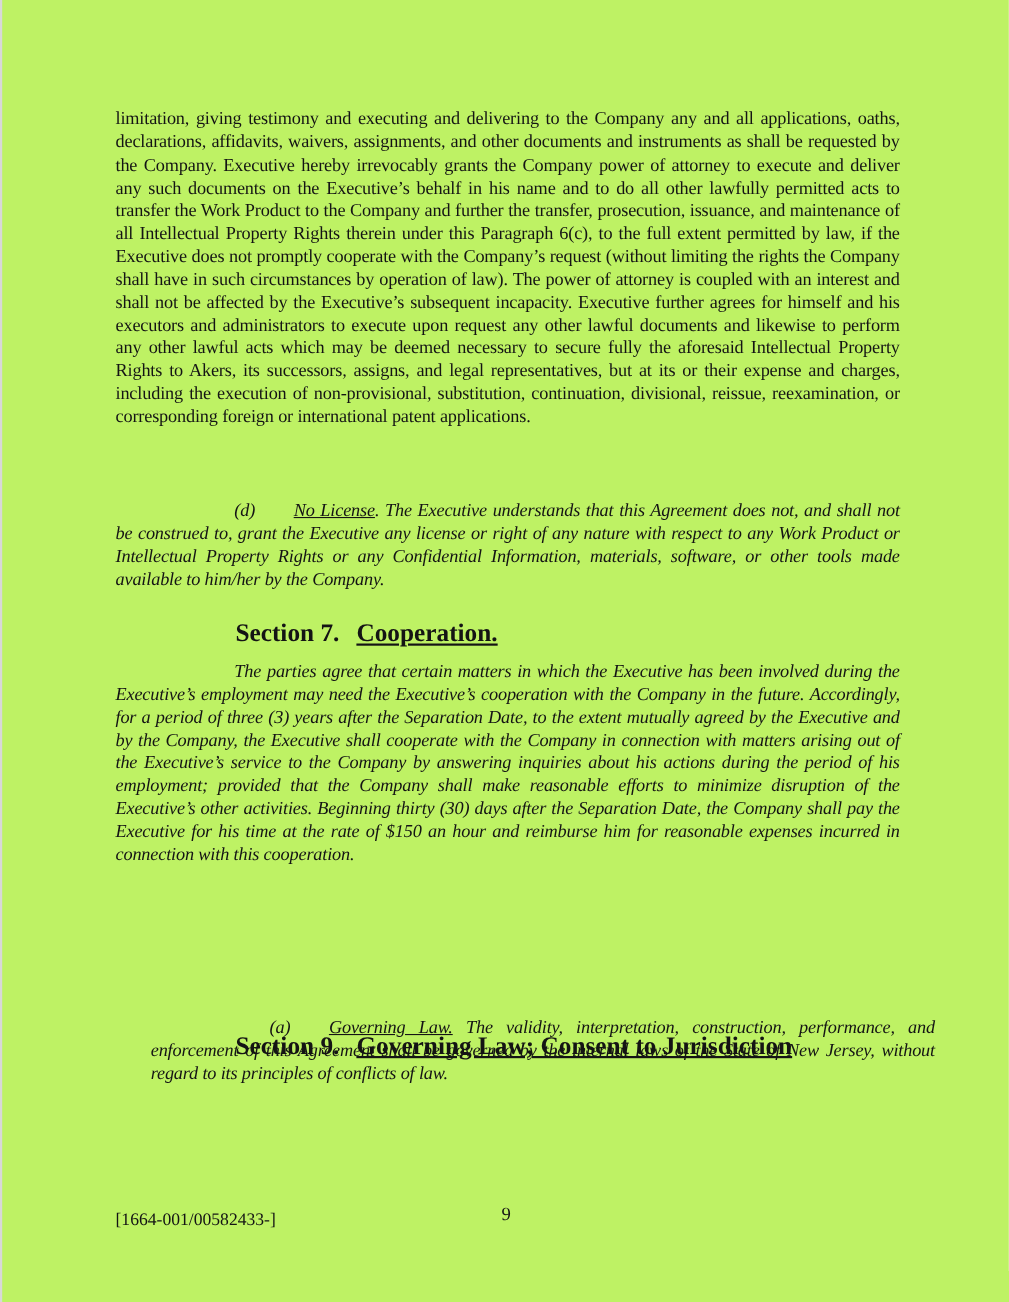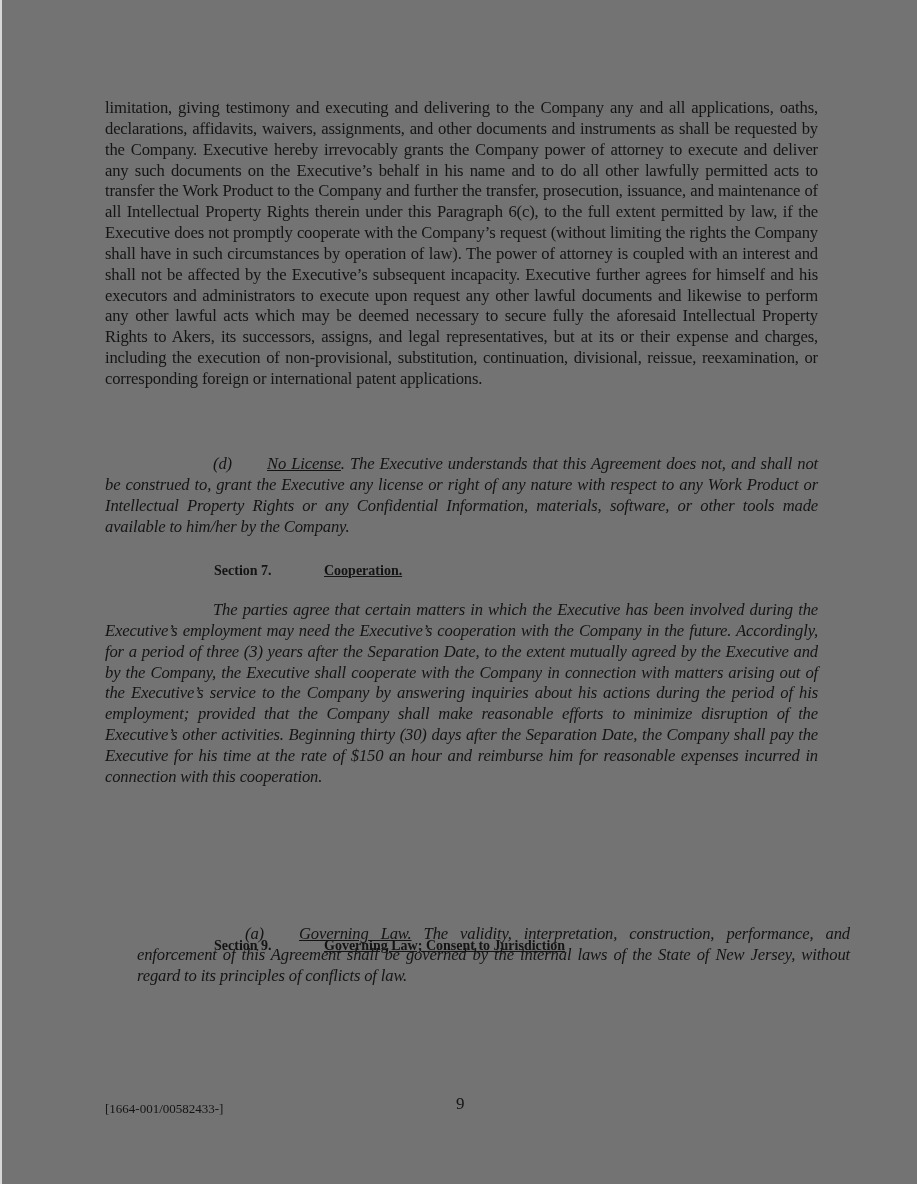--- a/index.html
+++ b/index.html
@@ -1,37 +1,37 @@
 <!DOCTYPE html>
 <html><head>
 <meta charset="utf-8">
 <style>
   html, body { margin: 0; padding: 0; }
   body {
     width: 917px; height: 1184px; background: #fdfdfd;
     position: relative; overflow: hidden;
     font-family: "Liberation Serif", serif; color: #141414;
   }
-  .page { position: absolute; left: 0; top: 0; width: 917px; height: 1184px; background: #737373; }
+  .page { position: absolute; left: 0; top: 0; width: 917px; height: 1184px; background: #bef264; }
   .edge { position: absolute; left: 0; top: 0; width: 2px; height: 1184px; background: #d8d8d8; }
   .para {
     position: absolute; left: 105px; width: 713px;
     font-size: 16.6px; line-height: 20.85px; text-align: justify;
     letter-spacing: -0.15px; margin: 0;
   }
   .indent { text-indent: 108px; font-style: italic; }
   .heading {
-    position: absolute; left: 214px; font-size: 14px; font-weight: bold;
+    position: absolute; left: 214px; font-size: 23px; font-weight: bold;
     white-space: nowrap; margin: 0;
   }
   .heading .num { display: inline-block; width: 110px; }
   .heading .title { text-decoration: underline; }
   .label { display: inline-block; width: 54px; text-indent: 0; }
   .u { text-decoration: underline; }
-  .footer-id { position: absolute; left: 105px; top: 1101px; font-size: 13px; }
+  .footer-id { position: absolute; left: 105px; top: 1101px; font-size: 16px; }
   .page-num { position: absolute; left: 456px; top: 1094px; font-size: 17px; }
 </style>
 </head>
 <body>
 
 <div class="page">
   <div class="edge"></div>
 
   <p class="para" style="top:98px;">limitation, giving testimony and executing and delivering to the Company any and all applications, oaths, declarations, affidavits, waivers, assignments, and other documents and instruments as shall be requested by the Company. Executive hereby irrevocably grants the Company power of attorney to execute and deliver any such documents on the Executive’s behalf in his name and to do all other lawfully permitted acts to transfer the Work Product to the Company and further the transfer, prosecution, issuance, and maintenance of all Intellectual Property Rights therein under this Paragraph 6(c), to the full extent permitted by law, if the Executive does not promptly cooperate with the Company’s request (without limiting the rights the Company shall have in such circumstances by operation of law).  The power of attorney is coupled with an interest and shall not be affected by the Executive’s subsequent incapacity.  Executive further agrees for himself and his  executors and administrators to execute upon request any other lawful documents and likewise to perform any other lawful acts which may be deemed necessary to secure fully the aforesaid Intellectual Property Rights  to Akers, its successors, assigns, and legal representatives, but at its or their expense and charges, including the execution of non-provisional, substitution, continuation, divisional, reissue, reexamination, or corresponding foreign or international patent applications.</p>
 

